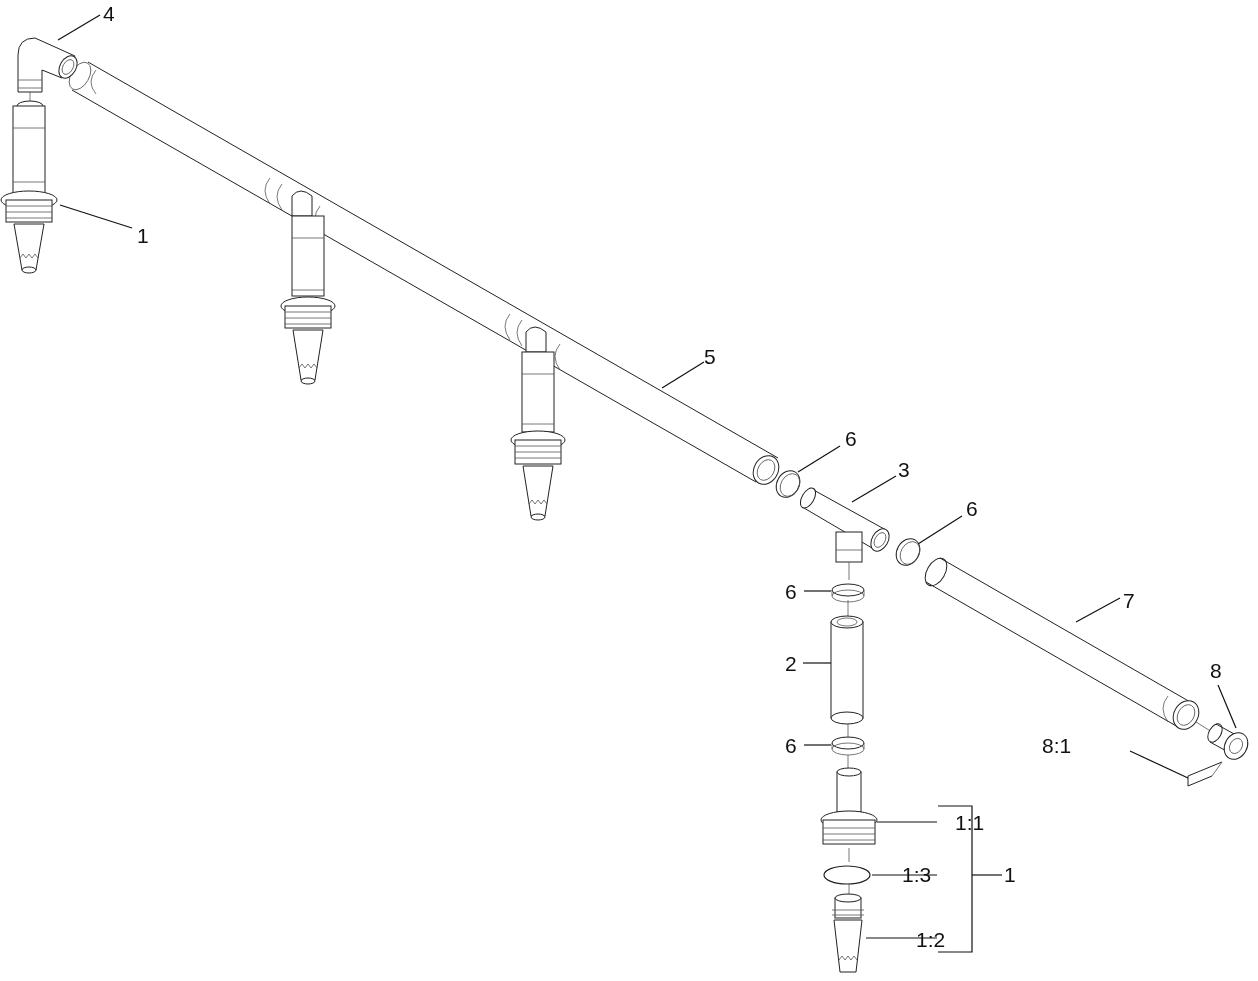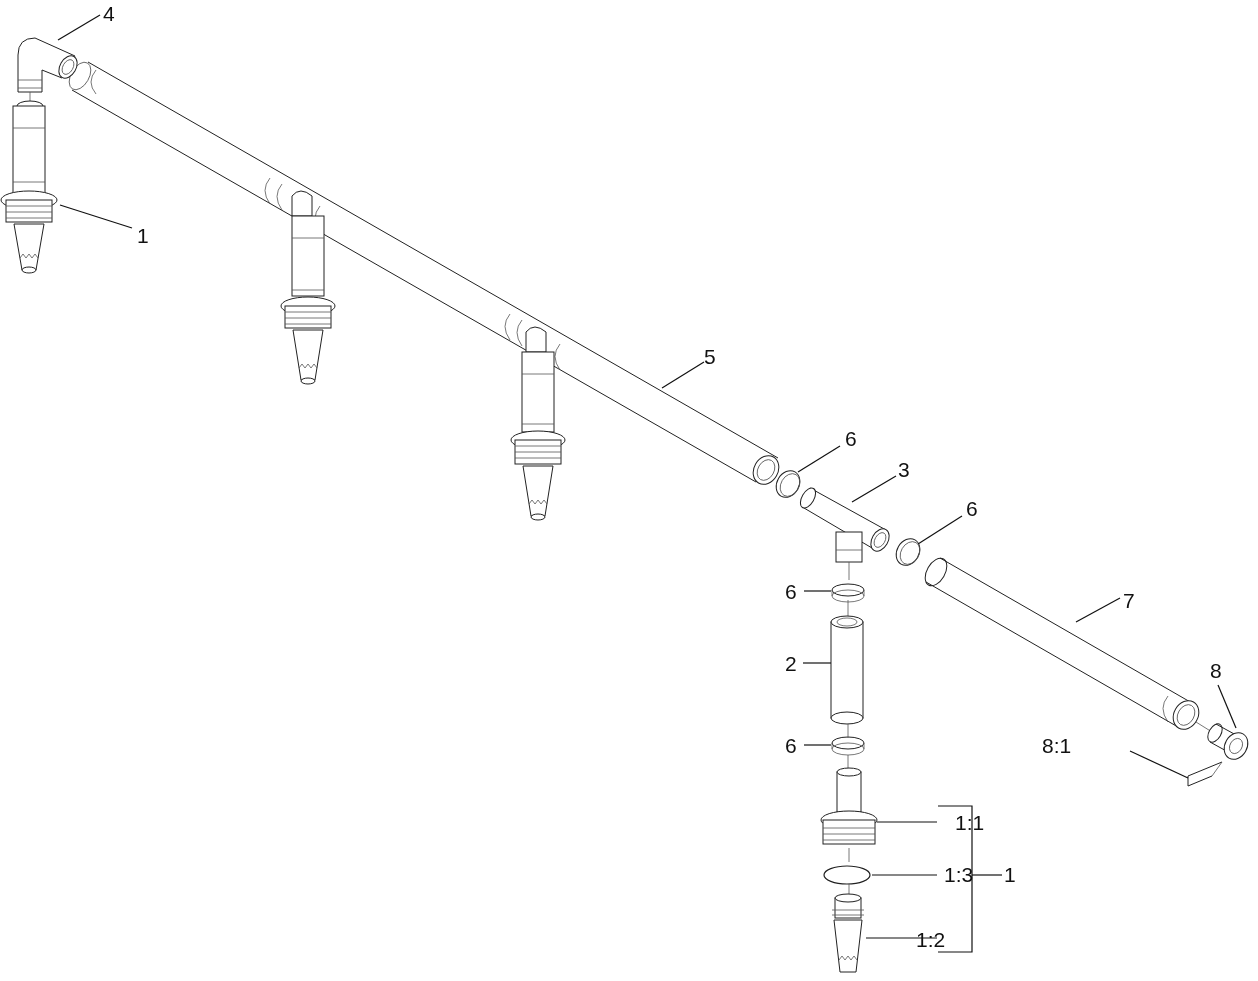--- a/index.html
+++ b/index.html
@@ -191,15 +191,15 @@
 <div class="lbl" style="left:845px;top:428px;">6</div>
 <div class="lbl" style="left:898px;top:459px;">3</div>
 <div class="lbl" style="left:966px;top:498px;">6</div>
 <div class="lbl" style="left:785px;top:581px;">6</div>
 <div class="lbl" style="left:1123px;top:590px;">7</div>
 <div class="lbl" style="left:785px;top:653px;">2</div>
 <div class="lbl" style="left:1210px;top:660px;">8</div>
 <div class="lbl" style="left:785px;top:735px;">6</div>
 <div class="lbl" style="left:1042px;top:735px;">8:1</div>
 <div class="lbl" style="left:938px;top:812px;margin-left:17px;">1:1</div>
-<div class="lbl" style="left:944px;top:864px;">1:3</div>
+<div class="lbl" style="left:902px;top:864px;">1:3</div>
 <div class="lbl" style="left:1004px;top:864px;">1</div>
 <div class="lbl" style="left:916px;top:929px;">1:2</div>
 
 </body></html>

